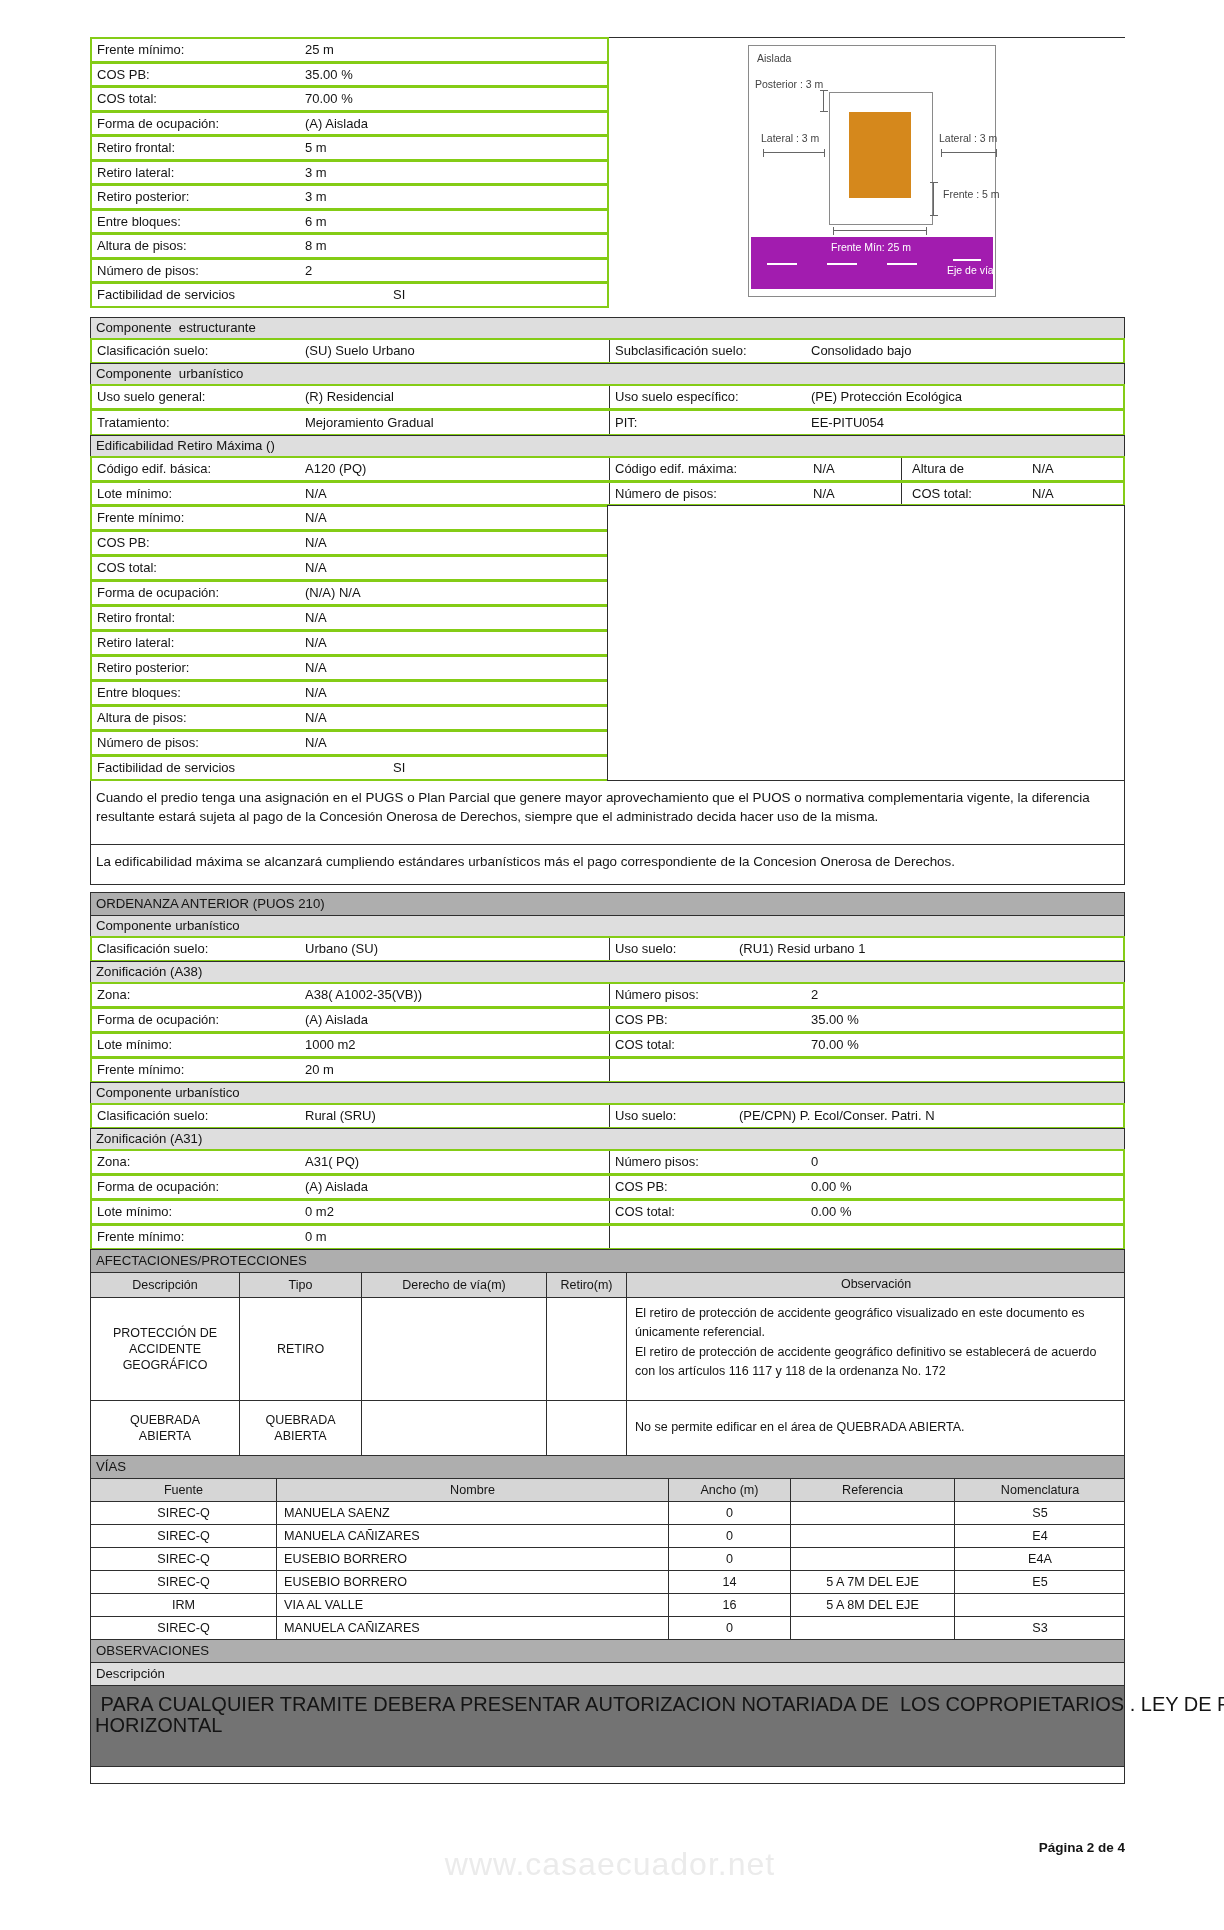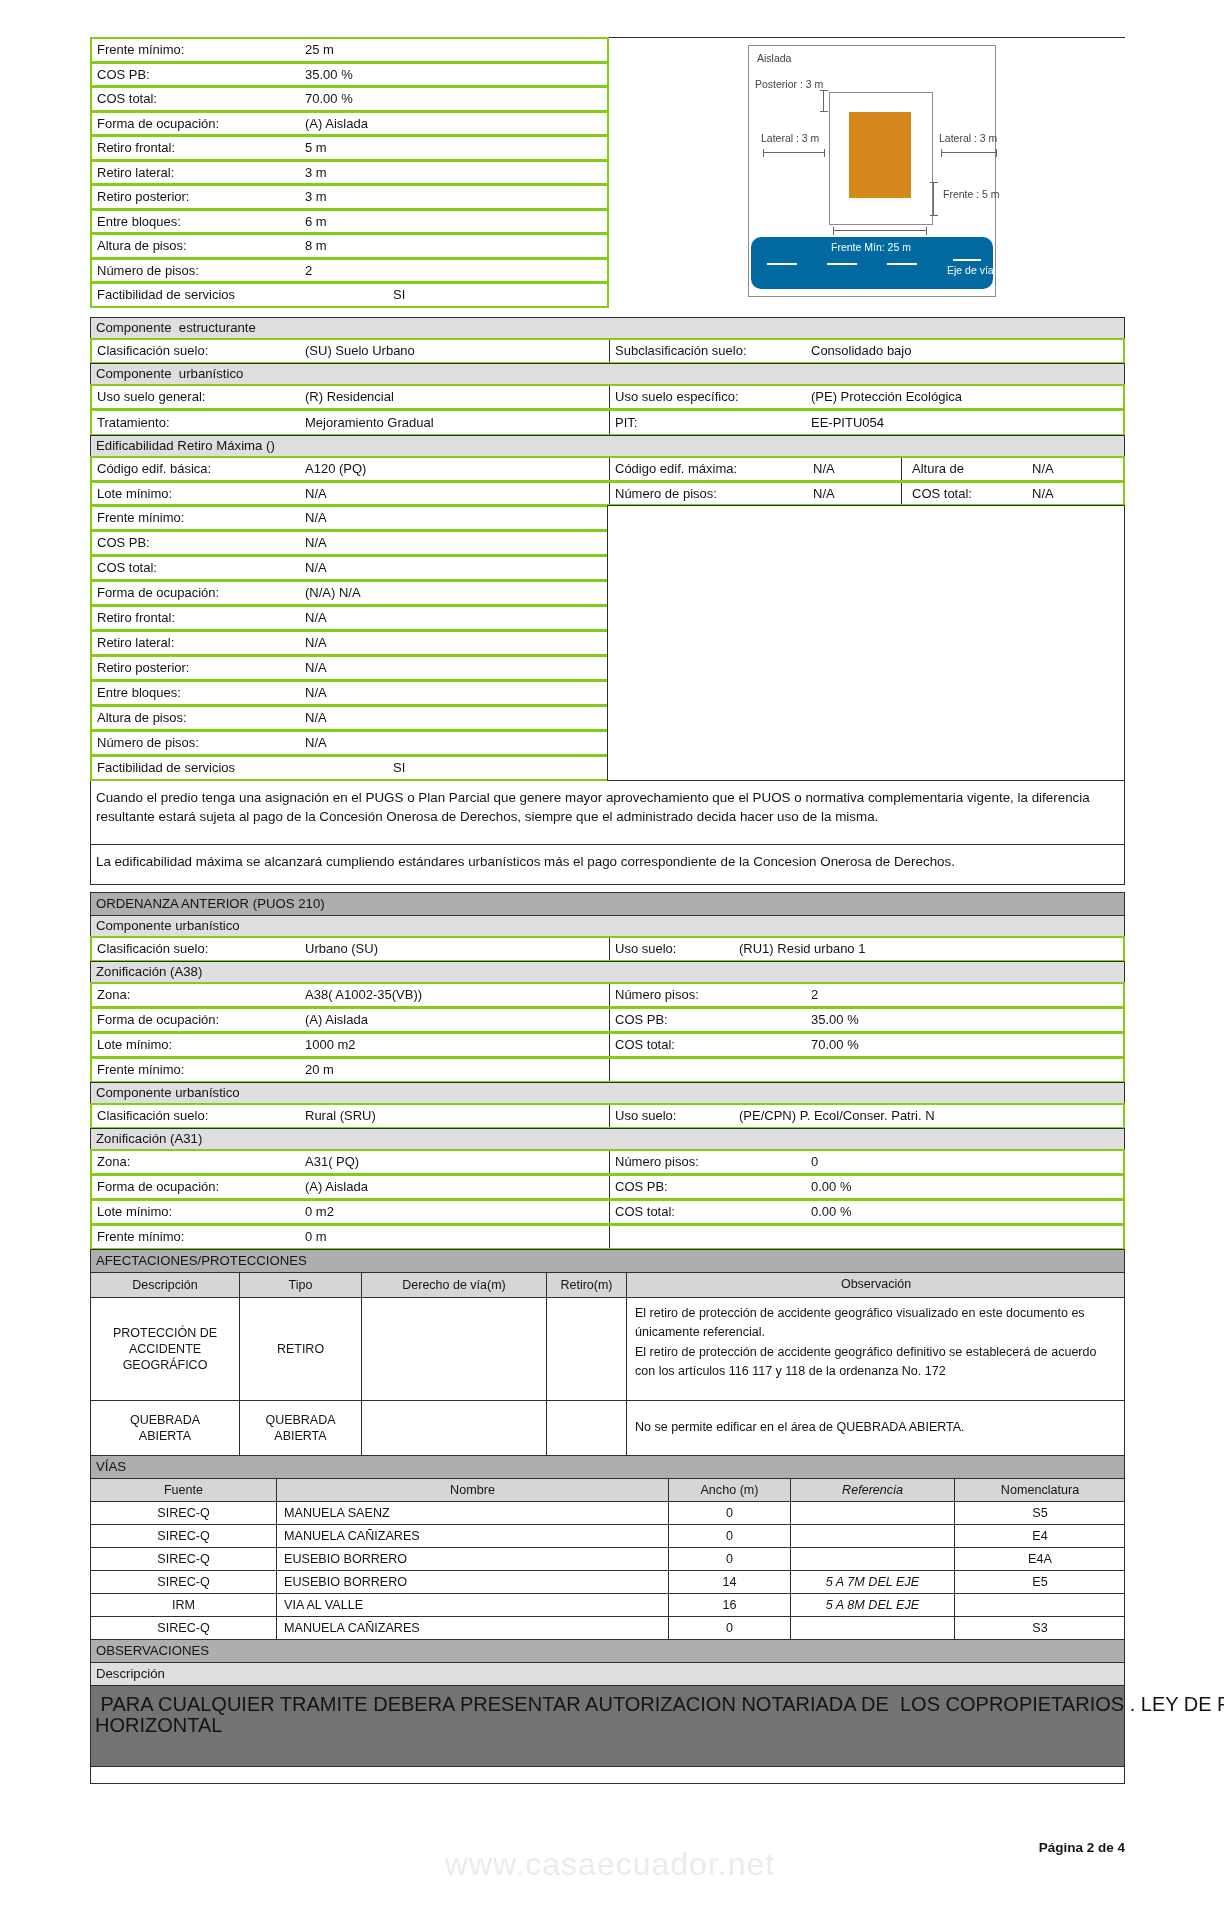--- a/index.html
+++ b/index.html
@@ -50,42 +50,42 @@
   
   .vtable .vhead{display:flex;height:24px;background:#d6d6d6;border:1px solid #2e2e2e;margin-top:-1px;box-sizing:border-box;font-size:12.8px;}
   .vtable .vrow{display:flex;height:24px;border:1px solid #2e2e2e;margin-top:-1px;background:#fff;box-sizing:border-box;}
   .vcell{display:flex;align-items:center;justify-content:center;box-sizing:border-box;border-right:1px solid #2e2e2e;
          font-size:12.6px;white-space:nowrap;overflow:hidden;}
   .vcell.name{justify-content:flex-start;padding-left:7px;}
   .vcell.last{border-right:none;}
   .vw1{width:186px;flex:none;}
   .vw2{width:392px;flex:none;}
   .vw3{width:122px;flex:none;}
-  .vw4{width:164px;flex:none;font-style:italic;}
+  .vw4{width:164px;flex:none;}
   .vw5{width:170px;flex:none;}
   .obsbox{border:1px solid #2e2e2e;margin-top:-1px;height:82px;background:#737373;box-sizing:border-box;
           padding:8px 16px 0 4px;font-size:20px;line-height:21px;}
   .obsbox div{white-space:pre;}
   .thinrow{border:1px solid #2e2e2e;margin-top:-1px;height:18px;background:#fff;box-sizing:border-box;}
   .pageno{position:absolute;top:1840px;left:90px;width:1035px;text-align:right;font-size:13.5px;font-weight:bold;}
   .watermark{position:absolute;top:1846px;left:260px;width:700px;text-align:center;font-size:32px;
              color:#ebebeb;letter-spacing:1px;}
   
   .diagram{position:absolute;left:658px;top:8px;width:246px;height:250px;border:1px solid #8a8a8a;
            background:#fff;font-size:10.5px;color:#444;}
   .diagram .abs{position:absolute;white-space:nowrap;}
   .lot{position:absolute;left:80px;top:46px;width:102px;height:131px;border:1px solid #8a8a8a;background:#fff;}
   .building{position:absolute;left:100px;top:66px;width:62px;height:86px;background:#d5881c;}
   .dimh{position:absolute;height:0;border-top:1px solid #666;}
   .dimh::before,.dimh::after{content:"";position:absolute;top:-4px;width:0;height:8px;border-left:1px solid #666;}
   .dimh::before{left:0;}.dimh::after{right:0;}
   .dimv{position:absolute;width:0;border-left:1px solid #666;}
   .dimv::before,.dimv::after{content:"";position:absolute;left:-4px;width:8px;height:0;border-top:1px solid #666;}
   .dimv::before{top:0;}.dimv::after{bottom:0;}
-  .road{position:absolute;left:2px;top:191px;width:242px;height:52px;background:#0369a1;color:#fff;border-radius:10px;}
+  .road{position:absolute;left:2px;top:191px;width:242px;height:52px;background:#a21caf;color:#fff;}
   .road .abs{color:#fff;}
   .dash{position:absolute;height:2px;background:#fff;}
   .toprule{position:absolute;left:90px;top:37px;width:1035px;border-top:1px solid #2e2e2e;}
 </style>
 </head>
 <body>
 
 <div class="page">
   <div class="toprule"></div>
 

